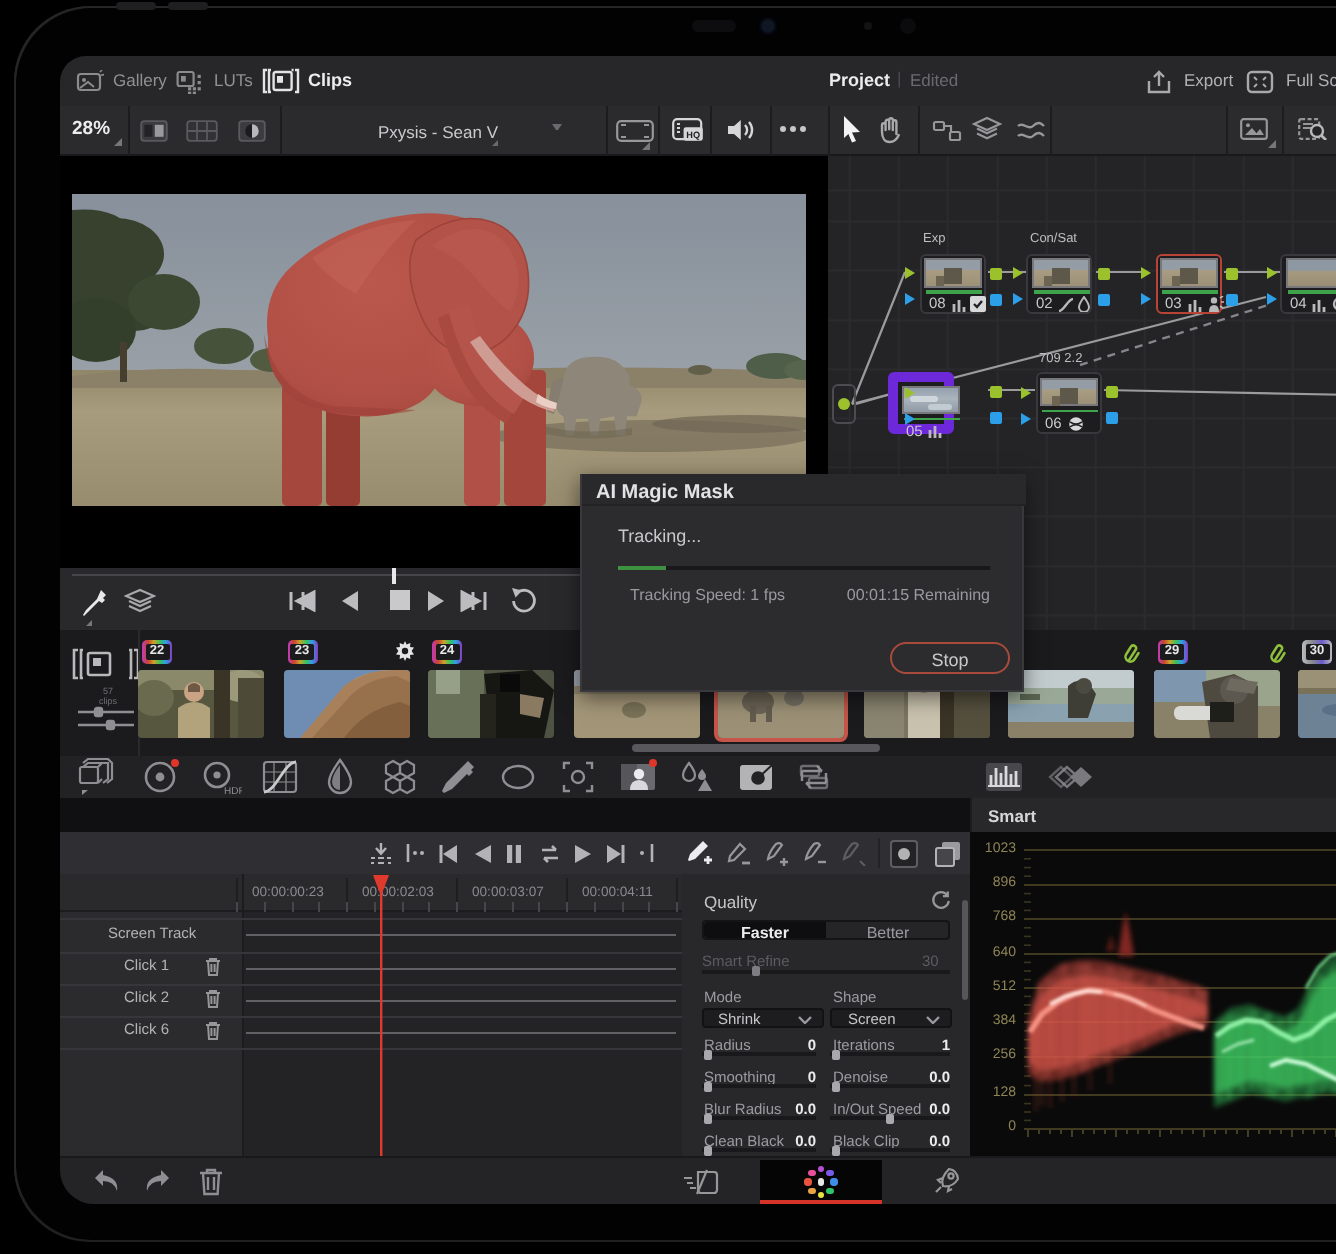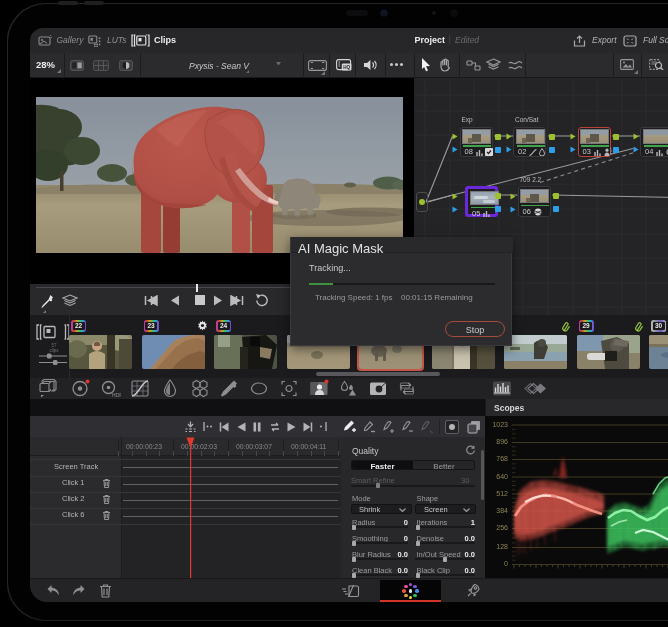--- a/index.html
+++ b/index.html
@@ -12,21 +12,21 @@
 #camdot3{position:absolute;left:450px;top:9px;width:8px;height:8px;border-radius:50%;background:#0b0b0d;}
 #btn1{position:absolute;left:58px;top:1px;width:20px;height:4px;border-radius:2px;background:#1f1f21;}
 #btn2{position:absolute;left:84px;top:1px;width:20px;height:4px;border-radius:2px;background:#1f1f21;}
 #screen{position:absolute;left:30px;top:28px;width:648px;height:574px;border-radius:13px 0 0 17px;background:#101012;overflow:hidden;}
 #content{position:absolute;left:-30px;top:-28px;width:678px;height:602px;}
 #content .sec{position:absolute;}
 .ic{position:absolute;}
 svg{display:block;}
 #row1{left:30px;top:28px;width:648px;height:24.5px;background:#27272a;}
 #row2{left:30px;top:52.5px;width:648px;height:25px;background:#2b2b2e;border-bottom:1px solid #19191b;}
-.t1{position:absolute;font-size:8.5px;color:#909093;white-space:nowrap;font-style:italic;}
+.t1{position:absolute;font-size:8.5px;color:#909093;white-space:nowrap;}
 .t1b{position:absolute;font-size:9.5px;color:#ececee;font-weight:bold;white-space:nowrap;}
 #viewer{left:30px;top:77.5px;width:384px;height:206px;background:#000;}
 #transport{left:30px;top:283.5px;width:384px;height:31.5px;background:#29292c;}
 #nodepane{left:414px;top:77.5px;width:264px;height:237.5px;background:#242427;}
 #nodegrid{position:absolute;left:0;top:0;width:100%;height:100%;
  background-image:repeating-linear-gradient(90deg,#2b2b2e 0,#2b2b2e 1px,transparent 1px,transparent 24.6px),repeating-linear-gradient(0deg,#2b2b2e 0,#2b2b2e 1px,transparent 1px,transparent 24.6px);
  background-position:10.4px 17.7px;}
 #filmstrip{left:30px;top:315px;width:648px;height:62.5px;background:#1b1b1e;}
 #iconrow{left:30px;top:377.5px;width:648px;height:21.5px;background:#222225;}
 #phead{left:30px;top:399px;width:455px;height:17px;background:#28282b;}
@@ -377,21 +377,21 @@
               <path d="M6.5 2 L8 1" stroke="#b9b9bc"></path>
             </svg>
 </div>
 <svg class="ic" style="left:218.5px;top:55.5px;z-index:3" width="6" height="7" viewBox="0 0 6 7">
             <path d="M0.5 0.5 L5.5 3.5 L0.5 6.5 Z" fill="#9bc22c"></path>
           </svg>
 <svg class="ic" style="left:218.5px;top:68.5px;z-index:3" width="6" height="7" viewBox="0 0 6 7">
             <path d="M0.5 0.5 L5.5 3.5 L0.5 6.5 Z" fill="#2c9fe8"></path>
           </svg>
 
-<div class="abs" style="left:51px;top:108.5px;width:33px;height:30.5px;background:#1d1d20;border:3px solid #6d28d9;border-radius:3px;z-index:3">
+<div class="abs" style="left:30px;top:108.5px;width:33px;height:30.5px;background:#1d1d20;border:5px solid #6d28d9;border-radius:3px;z-index:3">
 <div class="abs" style="left:1.5px;top:1.5px;width:29px;height:14.5px;border:1px solid #77777c;background:linear-gradient(180deg,#93a0ae 0%,#aab4bd 45%,#8f9aa6 100%)">
               <b class="abs" style="left:3px;top:4px;width:14px;height:3px;background:#cfd6dc;border-radius:2px"></b>
               <b class="abs" style="left:12px;top:8px;width:12px;height:3px;background:#c2cad2;border-radius:2px"></b>
             </div>
 <div class="abs" style="left:2.5px;top:17.5px;width:28px;height:1.6px;background:#3ea34a"></div>
 <div class="abs" style="left:4px;top:19.5px;font-size:7.5px;color:#c9c9cc">05</div>
 <svg class="ic" style="left:15px;top:21px" width="7" height="7" viewBox="0 0 7 7">
               <path d="M1 7 V3 M3.5 7 V1 M6 7 V4.5" stroke="#b9b9bc" stroke-width="1.4"></path>
             </svg>
 </div>
@@ -834,21 +834,21 @@
 <div class="abs" style="left:75.5px;top:128.5px">Black Clip</div>
 <div class="abs" style="left:74px;top:128.5px;width:60px;text-align:right;color:#ececee;font-weight:bold">0.0</div>
 <div class="abs" style="left:10px;top:137.0px;width:57px;height:2px;background:#19191c"></div>
 <div class="abs" style="left:74px;top:137.0px;width:60px;height:2px;background:#19191c"></div>
 <div class="abs" style="left:10.5px;top:135.5px;width:4px;height:5px;background:#a9a9ad;border-radius:1px"></div>
 <div class="abs" style="left:74.5px;top:135.5px;width:4px;height:5px;background:#a9a9ad;border-radius:1px"></div>
 <div class="abs" style="left:139.5px;top:13px;width:3px;height:50px;background:#55555a;border-radius:1.5px"></div>
 </div>
 <div class="sec" id="scopes">
 <div class="abs" style="left:0;top:0;width:193px;height:17px;background:#28282b;border-left:1px solid #1c1c1e;z-index:2">
-            <span style="position:absolute;left:8px;top:4px;font-size:8.5px;font-weight:bold;color:#d6d6d8">Scopes</span>
+            <span style="position:absolute;left:8px;top:4px;font-size:8.5px;font-weight:bold;color:#d6d6d8">Smart</span>
           </div>
 <div class="abs" style="left:0px;top:21.5px;width:23px;text-align:right;font-size:7px;color:#8f8456;z-index:2">1023</div>
 <div class="abs" style="left:0px;top:39.0px;width:23px;text-align:right;font-size:7px;color:#8f8456;z-index:2">896</div>
 <div class="abs" style="left:0px;top:56.0px;width:23px;text-align:right;font-size:7px;color:#8f8456;z-index:2">768</div>
 <div class="abs" style="left:0px;top:73.5px;width:23px;text-align:right;font-size:7px;color:#8f8456;z-index:2">640</div>
 <div class="abs" style="left:0px;top:90.5px;width:23px;text-align:right;font-size:7px;color:#8f8456;z-index:2">512</div>
 <div class="abs" style="left:0px;top:107.5px;width:23px;text-align:right;font-size:7px;color:#8f8456;z-index:2">384</div>
 <div class="abs" style="left:0px;top:125.0px;width:23px;text-align:right;font-size:7px;color:#8f8456;z-index:2">256</div>
 <div class="abs" style="left:0px;top:144.0px;width:23px;text-align:right;font-size:7px;color:#8f8456;z-index:2">128</div>
 <div class="abs" style="left:0px;top:161.0px;width:23px;text-align:right;font-size:7px;color:#8f8456;z-index:2">0</div>
@@ -1061,26 +1061,26 @@
 <svg class="ic" style="left:436px;top:4px" width="15" height="15" viewBox="0 0 15 15">
             <g stroke="#97979a" stroke-width="1.1" fill="none">
               <path d="M8.5 1.5 Q12.5 2 13 6.5 Q10 11 5.5 10 Q4 6 8.5 1.5 Z"></path>
               <circle cx="9.5" cy="5" r="1.3"></circle>
               <path d="M5.5 6 L3 7 L4.5 8.5 M8.5 10 L8 12.5 L10 11.5 M4.5 10.5 L2 13"></path>
             </g>
           </svg>
 </div>
 <div class="sec" id="dialog">
 <div class="abs" style="left:0;top:0;width:222px;height:16px;background:#29292c;border-bottom:1px solid #222225">
-            <span style="position:absolute;left:7px;top:3.5px;font-size:13px;font-weight:normal;color:#e2e2e4">AI Magic Mask</span>
+            <span style="position:absolute;left:7px;top:3.5px;font-size:10px;font-weight:bold;color:#e2e2e4">AI Magic Mask</span>
           </div>
 <div class="abs" style="left:18px;top:26px;font-size:9px;color:#c9c9cc">Tracking...</div>
 <div class="abs" style="left:18px;top:46px;width:186px;height:1.5px;background:#18181a">
             <b style="position:absolute;left:0;top:0;width:24px;height:1.5px;background:#3f9142"></b>
           </div>
 <div class="abs" style="left:24px;top:55.5px;font-size:8px;color:#9a9a9e">Tracking Speed: 1 fps</div>
-<div class="abs" style="left:110px;top:55.5px;width:94px;text-align:left;font-size:8px;color:#9a9a9e">00:01:15 Remaining</div>
+<div class="abs" style="left:110px;top:55.5px;width:94px;text-align:right;font-size:8px;color:#9a9a9e">00:01:15 Remaining</div>
 <div class="abs" style="left:154px;top:84px;width:60px;height:16px;border:1.5px solid #a84a3c;border-radius:9px">
             <span style="position:absolute;left:0;top:2.5px;width:100%;text-align:center;font-size:9px;color:#c9c9cc">Stop</span>
           </div>
 </div>
 </div>
     </div>
   </div>
 </body></html>

